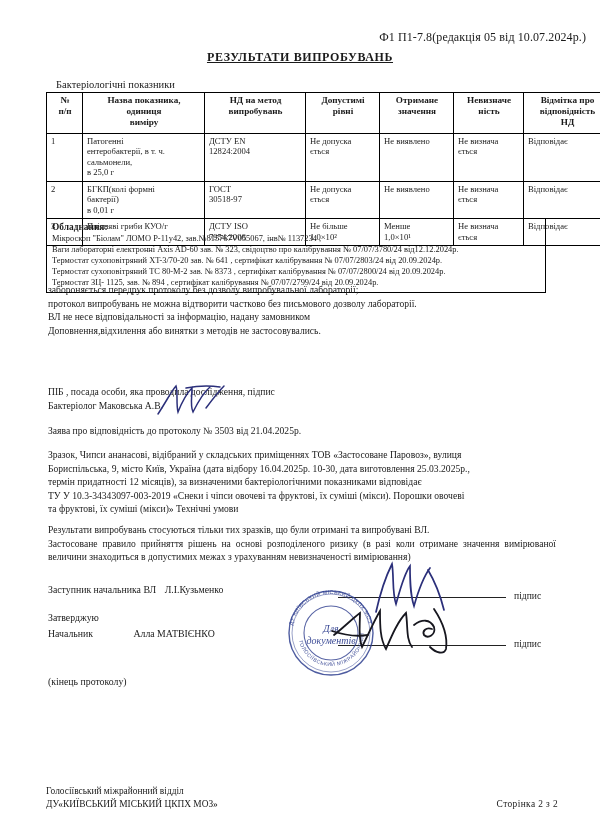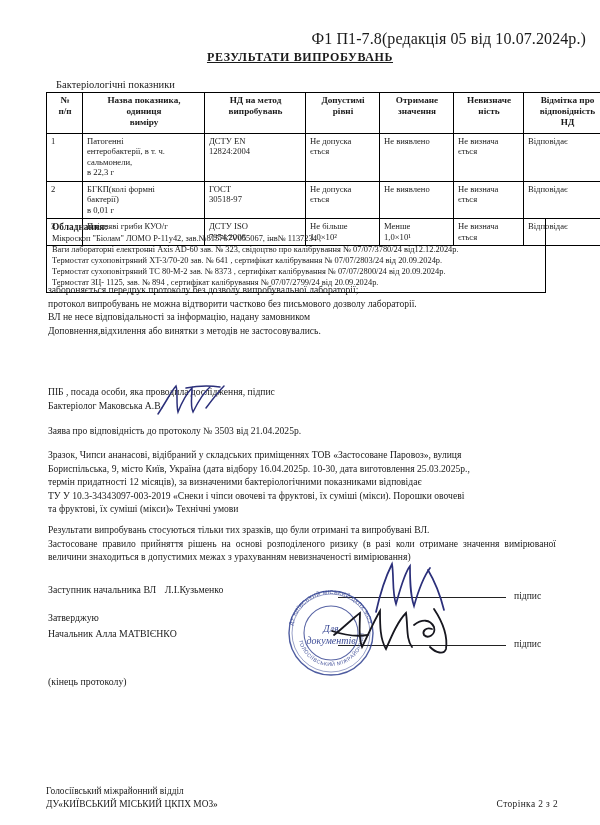--- a/index.html
+++ b/index.html
@@ -21,21 +21,21 @@
     height: 825px;
     box-sizing: border-box;
     padding: 0;
   }
 
   
   .form-code {
     position: absolute;
     top: 30px;
     right: 14px;
-    font-size: 16px;
+    font-size: 12px;
     letter-spacing: 0.1px;
     white-space: nowrap;
   }
   .doc-title {
     position: absolute;
     top: 50px;
     left: 0;
     width: 600px;
     text-align: center;
     font-size: 12px;
@@ -127,21 +127,21 @@
     display: block;
     text-align: justify;
     text-align-last: left;
   }
 
   
   .sig-block { position: absolute; left: 48px; top: 583px; width: 506px; font-size: 9.8px; line-height: 1.45; }
   .sig-label-1 { position: absolute; left: 0; top: 0; white-space: nowrap; }
   .approve    { position: absolute; left: 0; top: 28px; white-space: nowrap; }
   .chief-row  { position: absolute; left: 0; top: 44px; white-space: nowrap; }
-  .chief-name { display: inline-block; }
+  .chief-name { display: inline-block; margin-left: 38px; }
   .end-row    { position: absolute; left: 0; top: 60px; white-space: nowrap; margin-top: 32px; }
 
   .sig-line {
     position: absolute;
     height: 0;
     border-bottom: 1px solid #222;
   }
   .sig-line-a { left: 290px; top: 14px; width: 168px; }
   .sig-line-b { left: 290px; top: 62px; width: 168px; }
   .sig-word-a { position: absolute; left: 466px; top: 6px; font-size: 9.6px; }
@@ -215,21 +215,21 @@
         </th>
       </tr>
     </thead>
     <tbody>
       <tr>
         <td class="cell-center-no">1</td>
         <td>
           <span>Патогенні</span><br>
           <span>ентеробактерії, в т. ч.</span><br>
           <span>сальмонели,</span><br>
-          <span>в 22,3 г</span>
+          <span>в 25,0 г</span>
         </td>
         <td>
           <span>ДСТУ EN</span><br>
           <span>12824:2004</span>
         </td>
         <td>
           <span>Не допуска</span><br>
           <span>ється</span>
         </td>
         <td>

